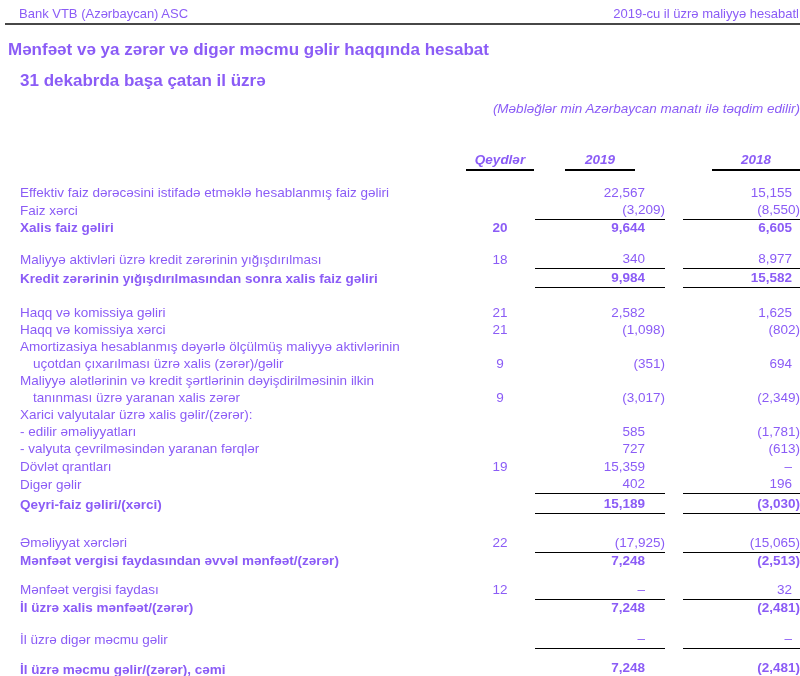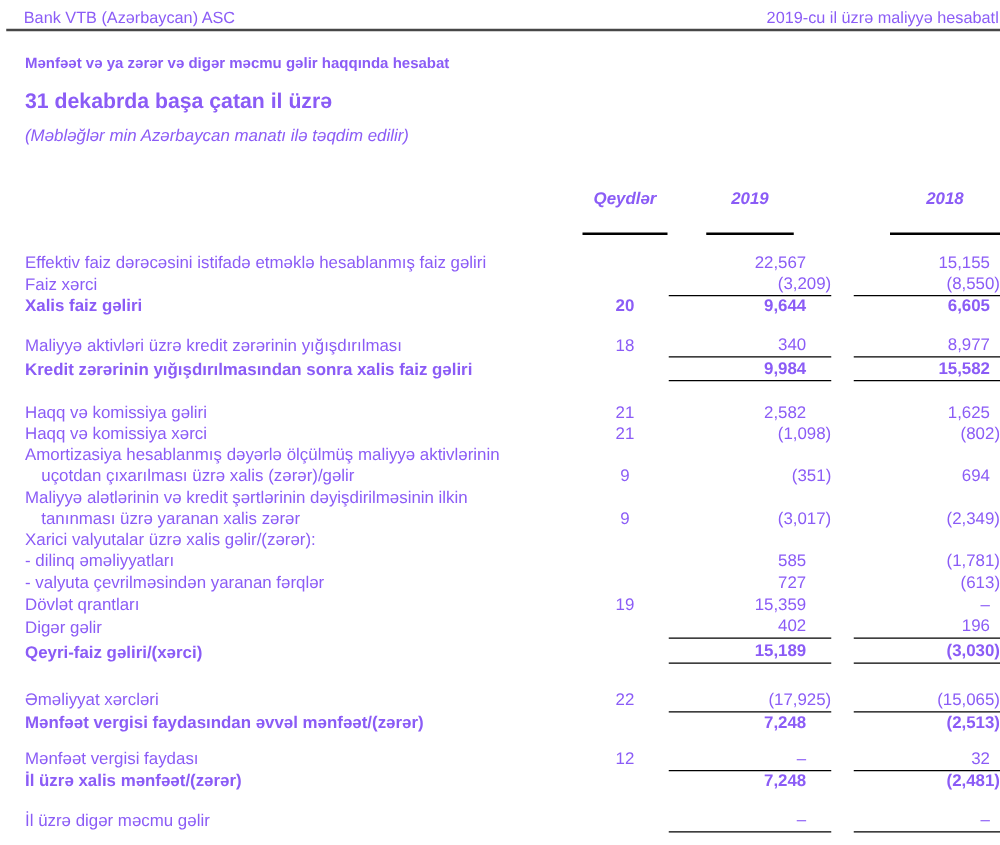--- a/index.html
+++ b/index.html
@@ -5,23 +5,23 @@
   html,body { margin:0; padding:0; background:#ffffff; }
   .page {
     position:relative; width:800px; height:676px; background:#ffffff;
     font-family:"Liberation Sans", sans-serif; color:#8b5cf6; overflow:hidden;
   }
   .topbar {
     display:flex; justify-content:space-between; align-items:flex-end;
     padding:6px 1px 0 19px; font-size:13px; height:15px;
   }
   .toprule { height:2px; background:#474747; margin:2px 0 0 5px; }
-  .title   { margin:15px 0 0 20px; font-size:12px; font-weight:bold; line-height:20px; }
+  .title   { margin:15px 0 0 8px; font-size:17px; font-weight:bold; line-height:20px; }
   .subtitle{ margin:11px 0 0 20px; font-size:17px; font-weight:bold; line-height:20px; }
-  .note    { margin:10px 0 0 20px; font-size:13.5px; font-style:italic; line-height:16px; }
+  .note    { margin:10px 0 0 20px; font-size:13.5px; font-style:italic; line-height:16px;text-align:right; }
 
   table.fs { border-collapse:collapse; margin:34px 0 0 20px; table-layout:fixed; }
   col.c-desc { width:445px; } col.c-qeyd { width:70px; }
   col.c-v19  { width:130px; } col.c-gap  { width:18px; } col.c-v18 { width:117px; }
 
   table.fs td {
     padding:0 0 2px 0; vertical-align:bottom; font-size:13.5px;
     line-height:15px; white-space:nowrap; overflow:visible;
   }
   td.desc { text-align:left; }
@@ -31,21 +31,21 @@
   td.c19  { padding-right:14px; }
   td.c18  { padding-right:2px; }
   td.c19.pos { padding-right:20px; }
   td.c18.pos { padding-right:8px; }
   tr.bold td { font-weight:bold; }
   td.rb  { border-bottom:1.5px solid #000; }
   td.dbl { border-bottom:5px double #000; }
 
   .colhead {
     display:block; font-style:italic; font-weight:bold; font-size:13.5px;
-    text-align:center; border-bottom:2px solid #000; padding-bottom:20px;
+    text-align:center; border-bottom:2px solid #000; padding-bottom:2px;
   }
   .colhead.qh  { width:68px; margin:0 auto; }
   .colhead.y19 { width:70px; margin:0 auto; }
   .colhead.y18 { width:88px; margin-left:auto; }
 
   tr.h12{height:12px;} tr.h11{height:11px;} tr.h13{height:13px;} tr.h14{height:14px;}
   tr.h16{height:16px;} tr.h17{height:17px;} tr.h18{height:18px;} tr.h19{height:19px;}
   tr.h20{height:20px;margin-top:31px;} tr.h21{height:21px;} tr.h22{height:22px;}
 </style>
 </head>
@@ -179,21 +179,21 @@
       <td class="v c18">(2,349)</td>
     </tr>
     <tr class="h17">
       <td class="desc">Xarici valyutalar üzrə xalis gəlir/(zərər):</td>
       <td class="qeyd"></td>
           <td></td>
           <td></td>
           <td></td>
     </tr>
     <tr class="h17">
-      <td class="desc">- dilinq əməliyyatları</td>
+      <td class="desc">- edilir əməliyyatları</td>
       <td class="qeyd"></td>
       <td class="v c19 pos">585</td>
           <td></td>
       <td class="v c18">(1,781)</td>
     </tr>
     <tr class="h17">
       <td class="desc">- valyuta çevrilməsindən yaranan fərqlər</td>
       <td class="qeyd"></td>
       <td class="v c19 pos">727</td>
           <td></td>

